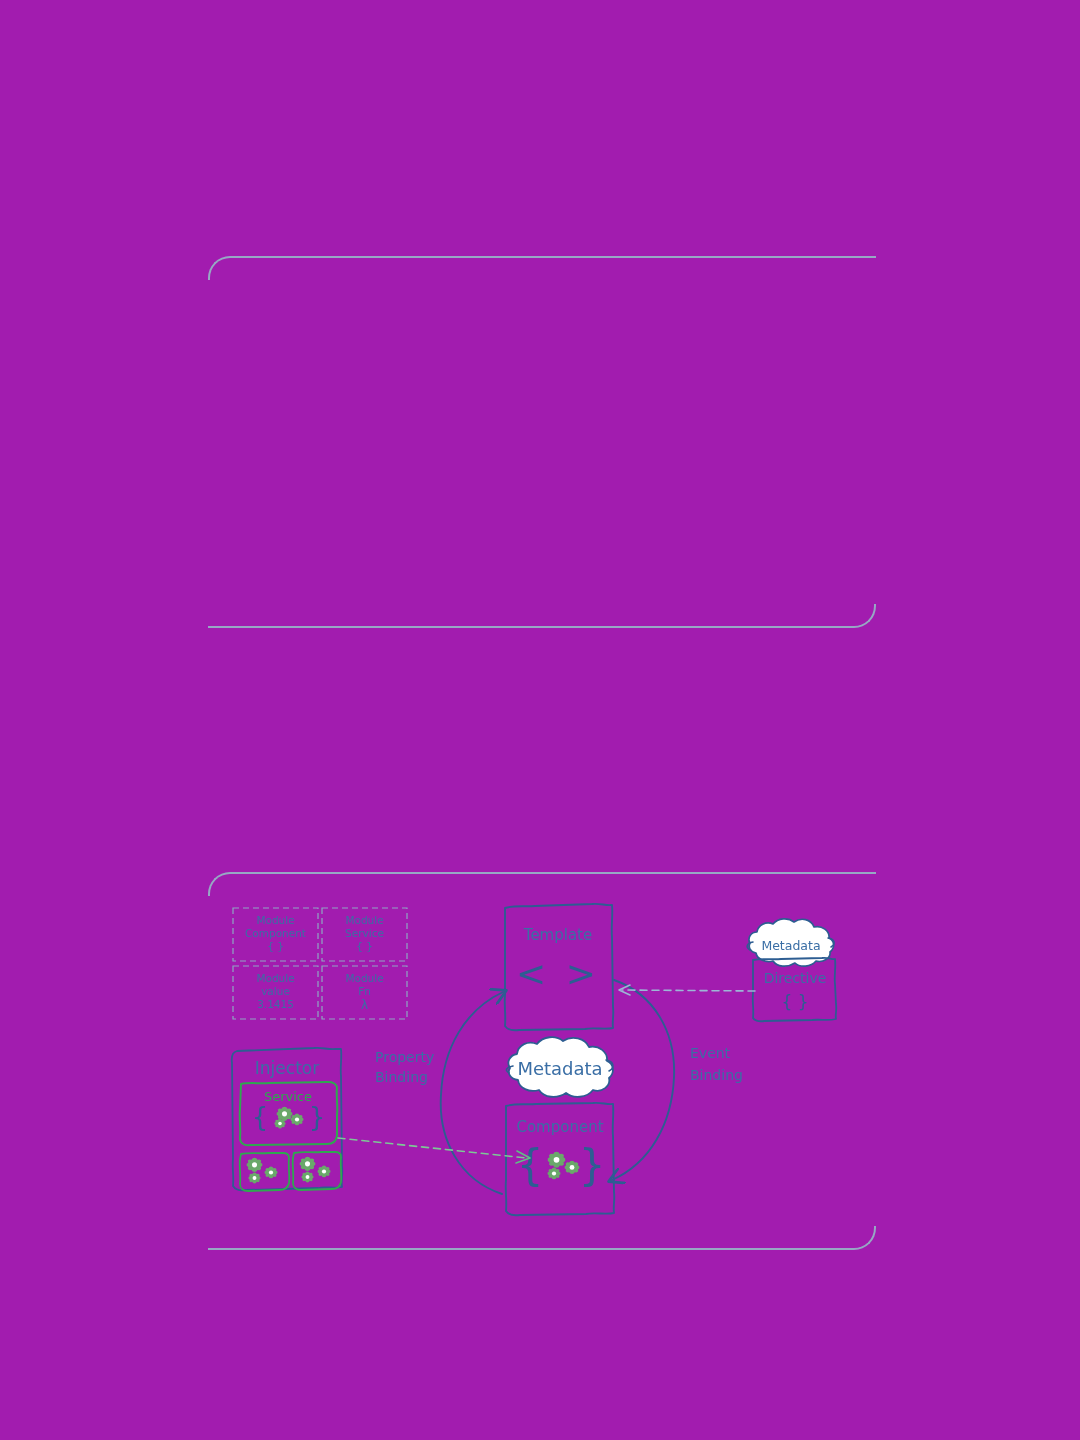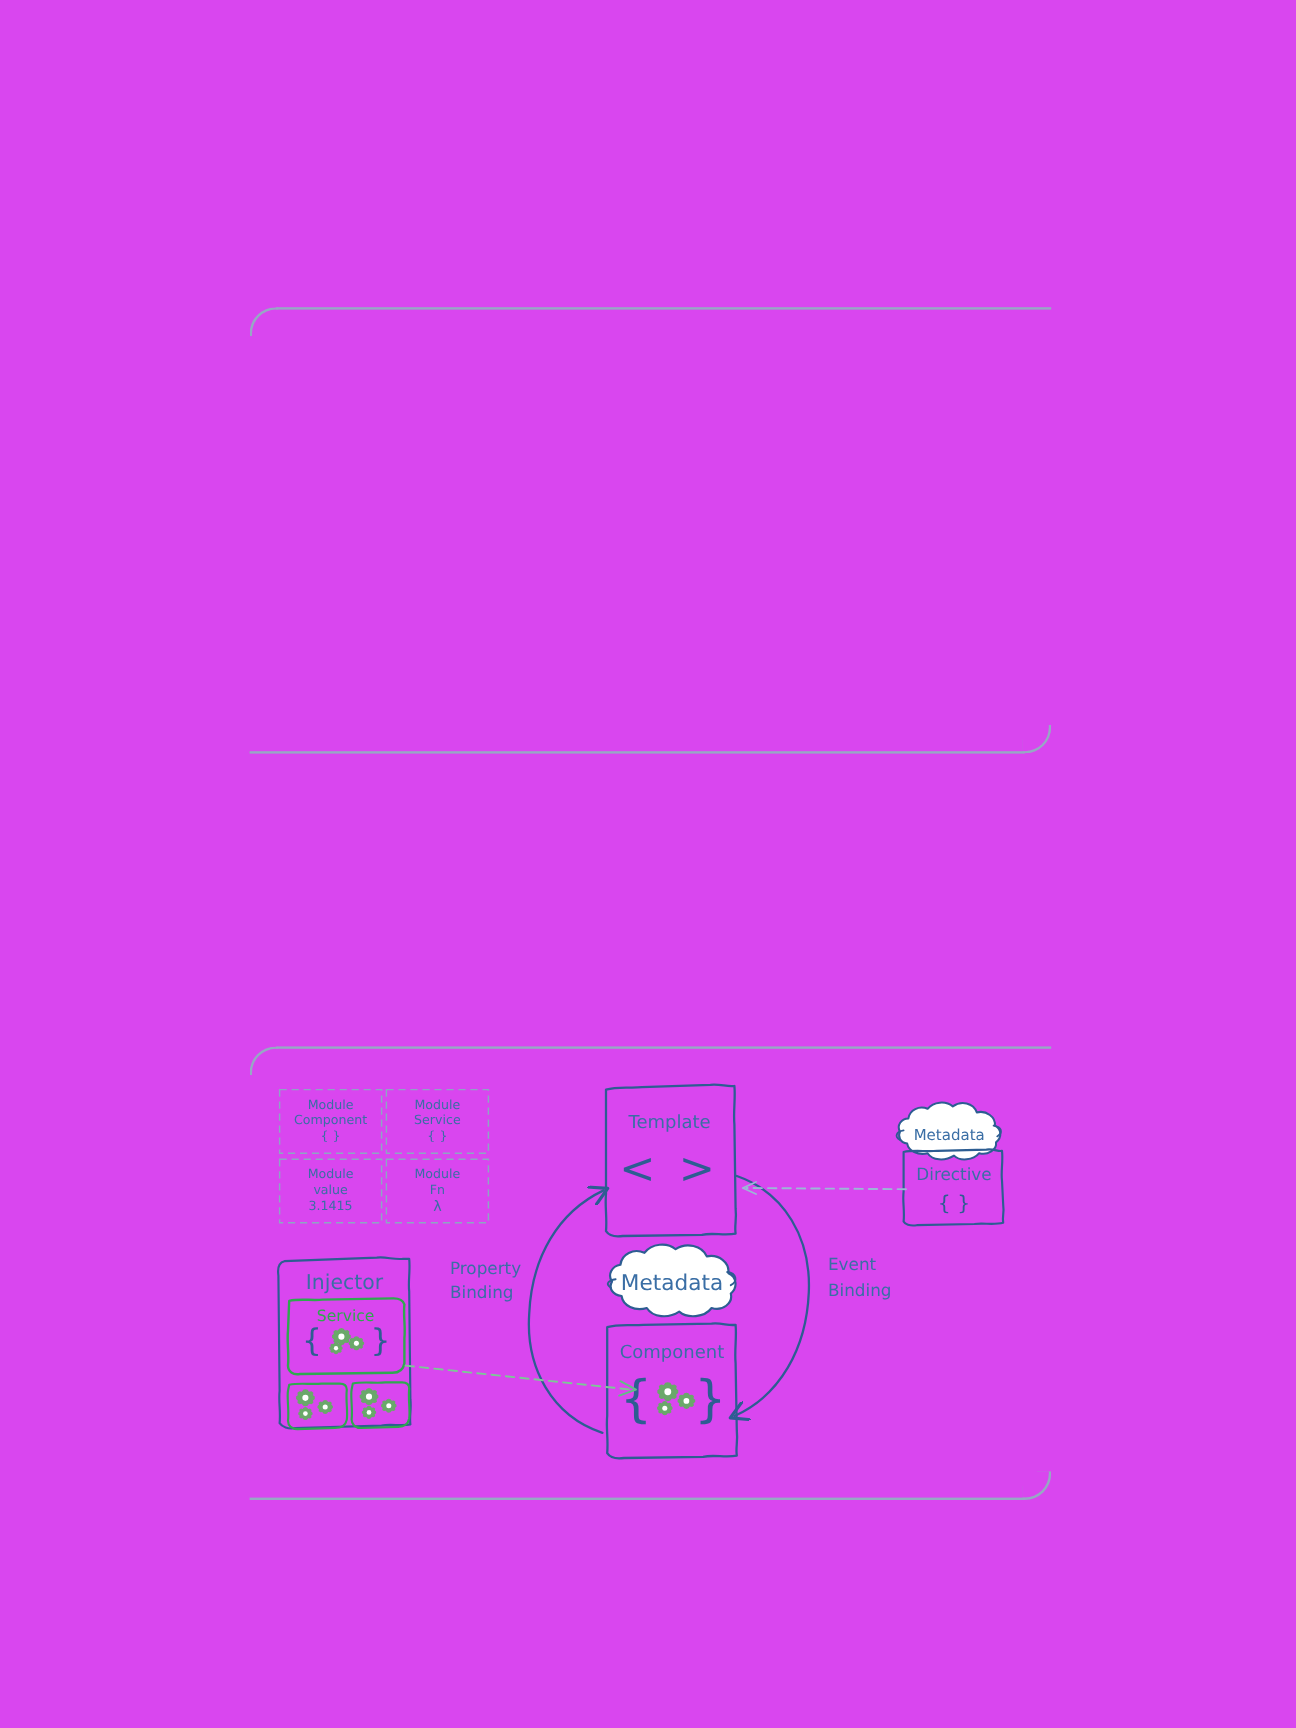--- a/index.html
+++ b/index.html
@@ -7,21 +7,21 @@
   html, body {
     margin: 0; padding: 0;
     background: #ffffff;
     width: 1080px; height: 1440px;
     font-family: "DejaVu Sans", sans-serif;
   }
   .page {
     position: relative;
     width: 1080px;
     height: 1440px;
-    background: #d946ef;
+    background: #a21caf;
     overflow: hidden;
   }
 
   
   .frame {
     position: absolute;
     pointer-events: none;
   }
   .frame .edge-top {
     position: absolute;

